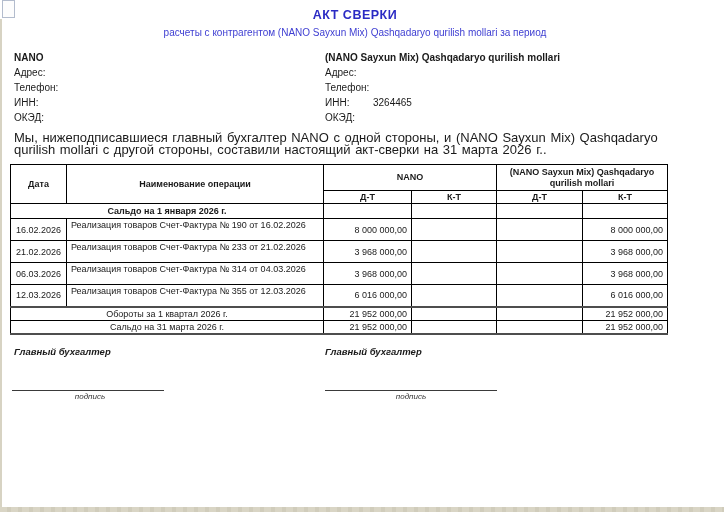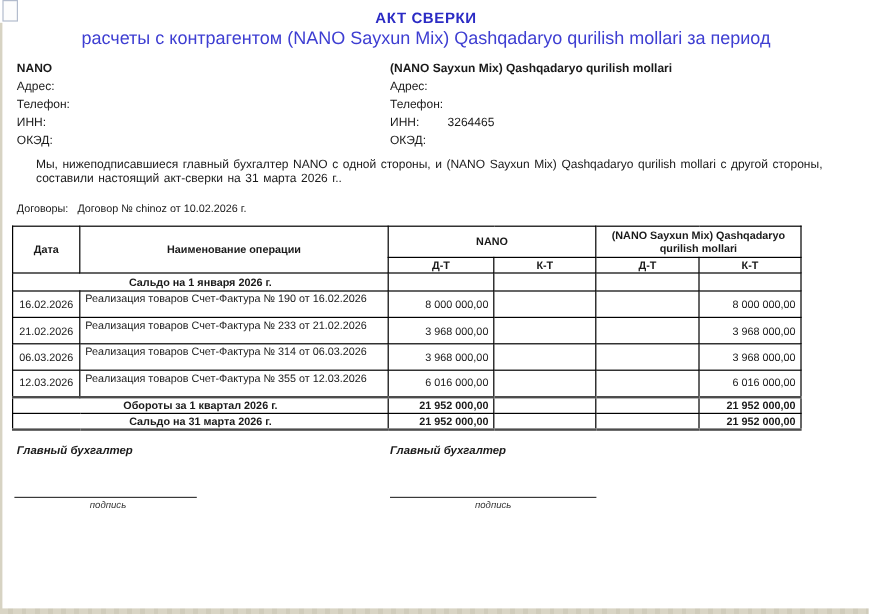--- a/index.html
+++ b/index.html
@@ -32,40 +32,39 @@
   .doc { padding: 8px 28px 0 14px; }
 
   .title {
     text-align: center;
     font-size: 12.5px; font-weight: bold;
     color: #2b2bc4;
     letter-spacing: .5px;
   }
   .subtitle {
     text-align: center;
-    font-size: 15px;
+    font-size: 10px;
     color: #3e3ed2;
     line-height: 15px;
   }
   .subtitle.first { margin-top: 3px; }
 
   .companies { display: flex; margin-top: 10px; }
   .company.left  { width: 311px; }
   .company.right { flex: 1; }
   .company-name { font-size: 10px; font-weight: bold; line-height: 15px; }
   .company-row  { font-size: 10px; line-height: 15px; }
   .company-row .lbl { display: inline-block; min-width: 46px; }
   .company-row .val { padding-left: 2px; }
 
   .preamble {
     margin-top: 7px;
-    font-size: 10px; line-height: 11.5px;
+    font-size: 13px; line-height: 11.5px;
     max-width: 700px;
     word-spacing: 1px;
-    margin-left: 16px;
   }
   .contracts { margin-top: 14px; font-size: 9px; }
   .contracts .lbl { display: inline-block; min-width: 48px; }
 
   table.recon {
     margin-top: 9px; margin-left: -4px;
     border-collapse: collapse; table-layout: fixed;
     width: 657px;
   }
   table.recon th, table.recon td {
@@ -78,21 +77,21 @@
   th.group-hdr { height: 26px; vertical-align: middle; font-size: 9px; line-height: 11px; }
   th.sub-hdr   { height: 13px; border-bottom: 2px solid #5a5a5a; }
   td.date-cell { text-align: center; vertical-align: middle; white-space: nowrap; }
   td.op-cell   { vertical-align: top; line-height: 10.5px; }
   td.num       { text-align: right; vertical-align: middle; white-space: nowrap; }
   tr.data-row td { height: 22px; }
   tr.balance-open td {
     height: 15px; font-weight: bold; text-align: center;
   }
   tr.total-row td {
-    height: 13px; font-weight: bold;
+    height: 13px; font-weight: normal;
   }
   tr.total-row td.merged { text-align: center; }
   tr.turnover td { border-top: 2px solid #4d4d4d; }
   tr.closing td  { border-bottom: 2px solid #4d4d4d; }
 
   .summary { margin-top: 13px; font-size: 9.5px; font-weight: bold; line-height: 14px; max-width: 702px; }
   .sig-titles { display: flex; margin-top: 11px; }
   .sig-titles .t { font-size: 9.5px; font-weight: bold; font-style: italic; }
   .sig-titles .t.left { width: 311px; }
   .sig-lines { display: flex; margin-top: 33px; }
@@ -131,24 +130,20 @@
       <div class="company-name">(NANO Sayxun Mix) Qashqadaryo qurilish mollari</div>
       <div class="company-row"><span class="lbl">Адрес:</span></div>
       <div class="company-row"><span class="lbl">Телефон:</span></div>
       <div class="company-row"><span class="lbl">ИНН:</span><span class="val">3264465</span></div>
       <div class="company-row"><span class="lbl">ОКЭД:</span></div>
     </div>
   </div>
 
   <div class="preamble">Мы, нижеподписавшиеся главный бухгалтер  NANO с одной стороны, и  (NANO Sayxun Mix) Qashqadaryo qurilish mollari  с другой стороны, составили настоящий акт-сверки на 31 марта 2026 г..</div>
 
-  <div class="contracts">
-    <span class="lbl">Договоры:</span>
-    <span>Договор № chinoz от 10.02.2026 г.</span>
-  </div>
 
   <table class="recon">
     <colgroup>
       <col style="width:56px">
         <col style="width:257px">
       <col style="width:88px">
         <col style="width:85px">
       <col style="width:86px">
         <col style="width:85px">
     </colgroup>
@@ -185,21 +180,21 @@
       <tr class="data-row">
         <td class="date-cell">21.02.2026</td>
         <td class="op-cell">Реализация товаров Счет-Фактура № 233 от 21.02.2026</td>
         <td class="num">3 968 000,00</td>
         <td class="num"></td>
         <td class="num"></td>
         <td class="num">3 968 000,00</td>
       </tr>
       <tr class="data-row">
         <td class="date-cell">06.03.2026</td>
-        <td class="op-cell">Реализация товаров Счет-Фактура № 314 от 06.03.2026</td>
+        <td class="op-cell">Реализация товаров Счет-Фактура № 314 от 04.03.2026</td>
         <td class="num">3 968 000,00</td>
         <td class="num"></td>
         <td class="num"></td>
         <td class="num">3 968 000,00</td>
       </tr>
       <tr class="data-row">
         <td class="date-cell">12.03.2026</td>
         <td class="op-cell">Реализация товаров Счет-Фактура № 355 от 12.03.2026</td>
         <td class="num">6 016 000,00</td>
         <td class="num"></td>

